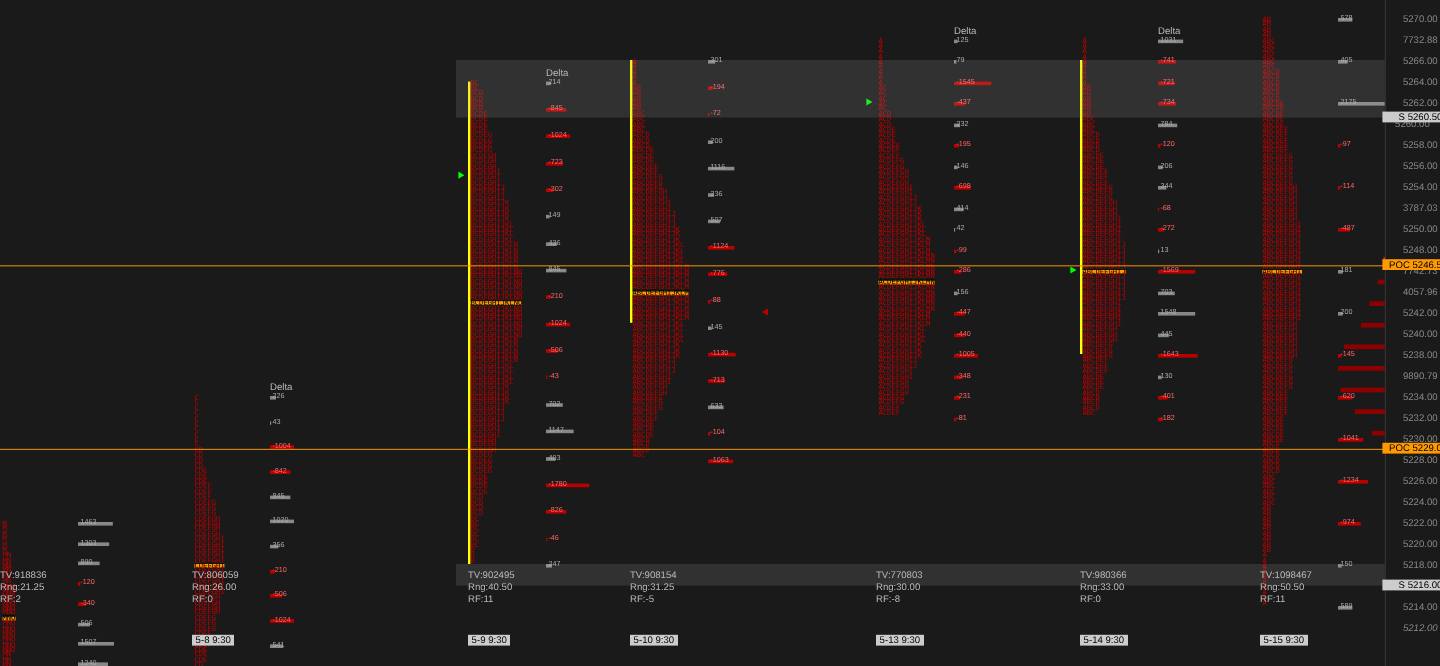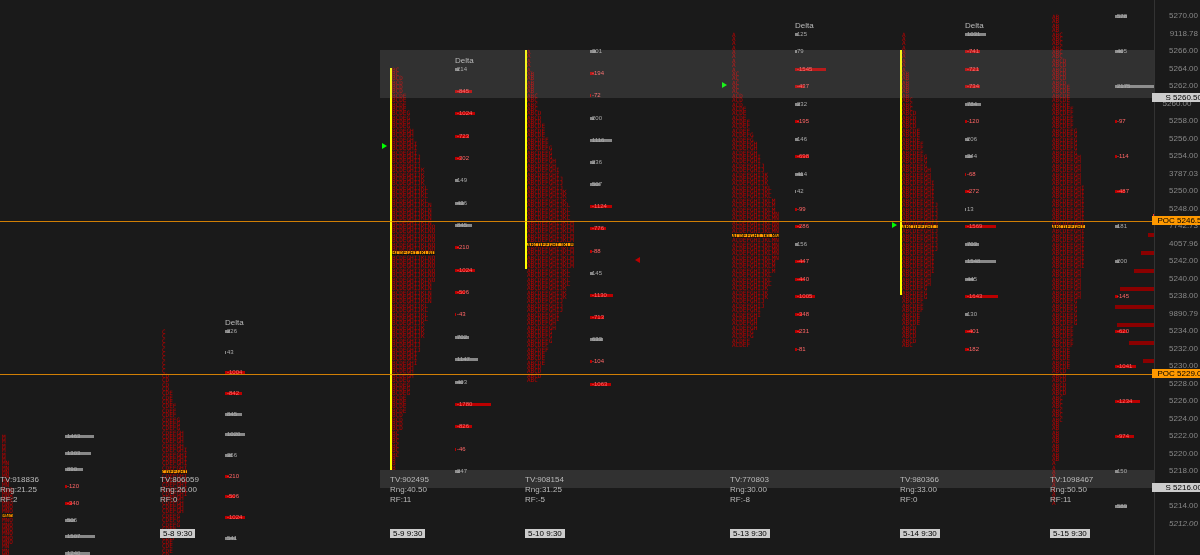--- a/index.html
+++ b/index.html
@@ -880,19 +880,19 @@
     <div class="ytick" style="top: 203.5px;">5248.00</div>
     <div class="ytick" style="top: 186px;">5250.00</div>
     <div class="ytick" style="top: 168.5px;">3787.03</div>
     <div class="ytick" style="top: 151px;">5254.00</div>
     <div class="ytick" style="top: 133.5px;">5256.00</div>
     <div class="ytick" style="top: 116px;">5258.00</div>
     <div class="ytick" style="top: 98.5px; text-align: center;">5260.00</div>
     <div class="ytick" style="top: 81px;">5262.00</div>
     <div class="ytick" style="top: 63.5px;">5264.00</div>
     <div class="ytick" style="top: 46px;">5266.00</div>
-    <div class="ytick" style="top: 28.5px;">9118.78</div>
+    <div class="ytick" style="top: 28.5px;">7732.88</div>
     <div class="ytick" style="top: 11px;">5270.00</div>
     <div class="ylabel-poc" style="top: 215.625px; width: 52px; right: -8px;">POC 5246.50</div>
     <div class="ylabel-poc" style="top: 368.75px; width: 52px; right: -8px;">POC 5229.00</div>
     <div class="ylabel-box" style="top: 93.125px; width: 48px; right: -4px;">S 5260.50</div>
     <div class="ylabel-box" style="top: 482.5px; width: 48px; right: -4px;">S 5216.00</div>
   </div>
 
 </body></html>

